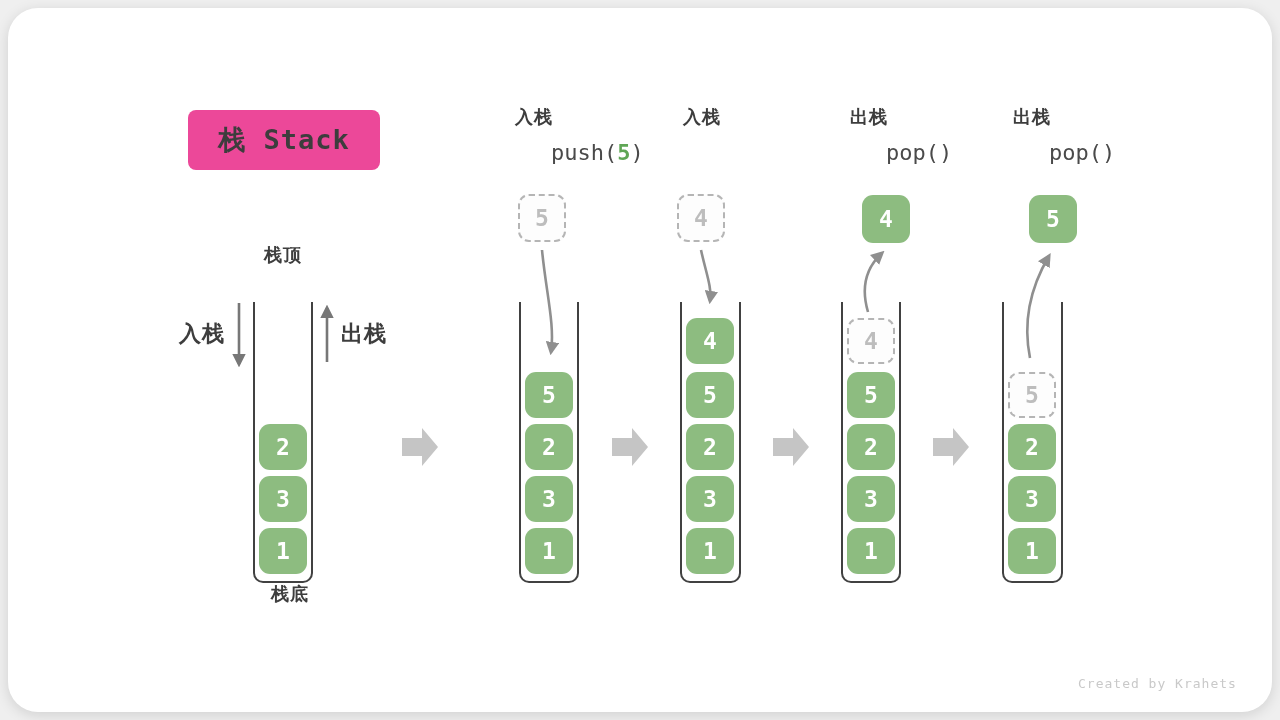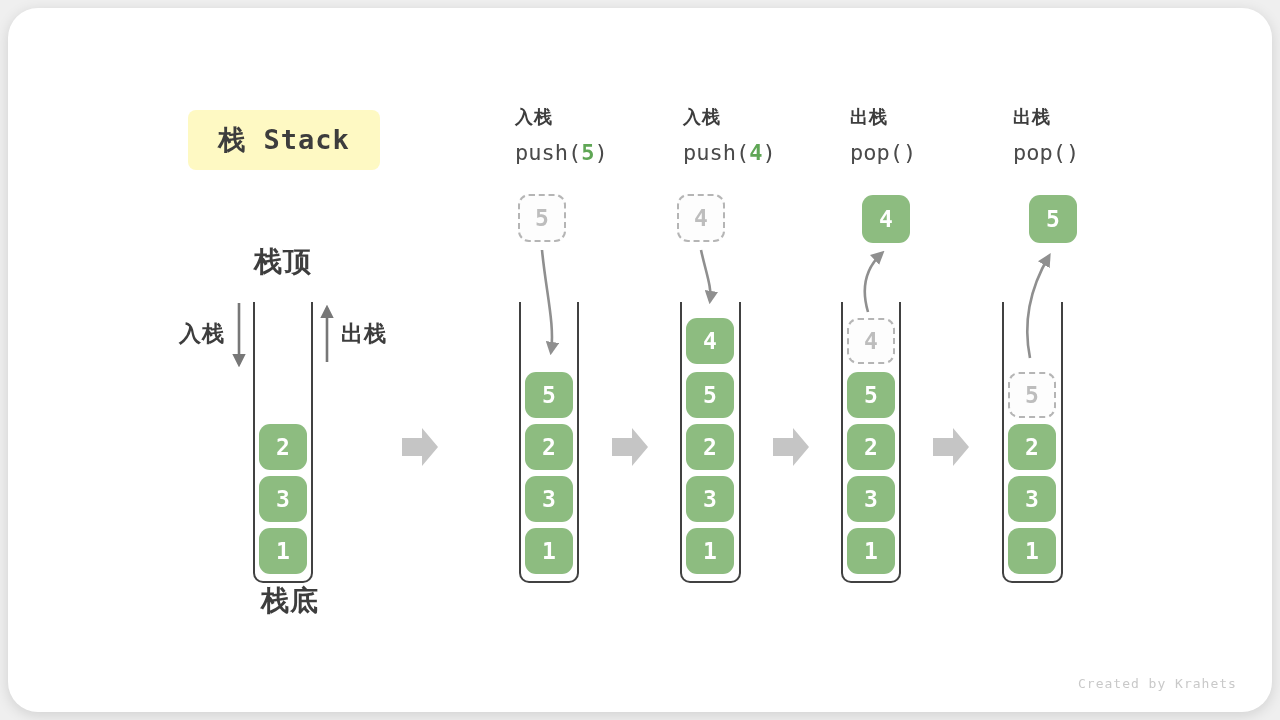--- a/index.html
+++ b/index.html
@@ -16,36 +16,36 @@
     width: 1264px; height: 704px;
     background: #ffffff;
     border-radius: 30px;
     box-shadow: 0 3px 14px rgba(0,0,0,0.13);
     z-index: 0;
   }
   .abs { position: absolute; z-index: 2; }
   .title-box {
     left: 188px; top: 110px;
     width: 192px; height: 60px;
-    background: #fef9c3;
+    background: #ec4899;
     border-radius: 8px;
     display: flex; align-items: center; justify-content: center;
     font-family: "DejaVu Sans Mono", "Liberation Mono", monospace;
     font-size: 27px; font-weight: bold; color: #3d3d3d;
     letter-spacing: 1px;
   }
   .op-label { width: 150px; }
   .op-label .cn {
     font-size: 18px; font-weight: bold; color: #3d3d3d;
     line-height: 26px; letter-spacing: 1px;
   }
   .op-label .code {
     margin-top: 9px;
     font-family: "DejaVu Sans Mono", "Liberation Mono", monospace;
-    font-size: 22px; color: #4a4a4a; line-height: 28px;
+    font-size: 22px; color: #4a4a4a; line-height: 28px; margin-left: 36px;
   }
   .op-label .code .arg { color: #5fa655; font-weight: bold; }
   .stack {
     border-left: 2px solid #414141;
     border-right: 2px solid #414141;
     border-bottom: 2px solid #414141;
     border-radius: 0 0 10px 10px;
     background: #ffffff;
     width: 60px; height: 281px;
     top: 302px;
@@ -64,21 +64,21 @@
   .cell.ghost {
     background: #fdfdfd;
     border: 2px dashed #b5b5b5;
     color: #bdbdbd;
   }
   .side-label {
     font-size: 22px; font-weight: bold; color: #3d3d3d;
     width: 60px; letter-spacing: 1px;
   }
   .center-label {
-    font-size: 28px; font-weight: bold; color: #3d3d3d;
+    font-size: 18px; font-weight: bold; color: #3d3d3d;
     width: 100px; text-align: center; letter-spacing: 1px;
   }
   .watermark {
     left: 1078px; top: 676px;
     font-family: "DejaVu Sans Mono", "Liberation Mono", monospace;
     font-size: 13px; color: #c9c9c9; letter-spacing: 1px;
   }
   svg.overlay {
     position: absolute; left: 0; top: 0;
     width: 1280px; height: 720px;
@@ -141,21 +141,20 @@
 <div class="abs center-label" style="left:240px; top:582px;">栈底</div>
 <div class="abs side-label" style="left:165px; top:319px; text-align:right;">入栈</div>
 <div class="abs side-label" style="left:341px; top:319px;">出栈</div>
 
 <div class="abs op-label" style="left:515px; top:104px;">
   <div class="cn">入栈</div>
   <div class="code"><span>push(</span><span class="arg">5</span><span>)</span></div>
 </div>
 <div class="abs op-label" style="left:683px; top:104px;">
   <div class="cn">入栈</div>
-  <div class="code"><span>push(</span><span class="arg">4</span><span>)</span></div>
 </div>
 <div class="abs op-label" style="left:850px; top:104px;">
   <div class="cn">出栈</div>
   <div class="code"><span>pop(</span><span class="arg"></span><span>)</span></div>
 </div>
 <div class="abs op-label" style="left:1013px; top:104px;">
   <div class="cn">出栈</div>
   <div class="code"><span>pop(</span><span class="arg"></span><span>)</span></div>
 </div>
 

